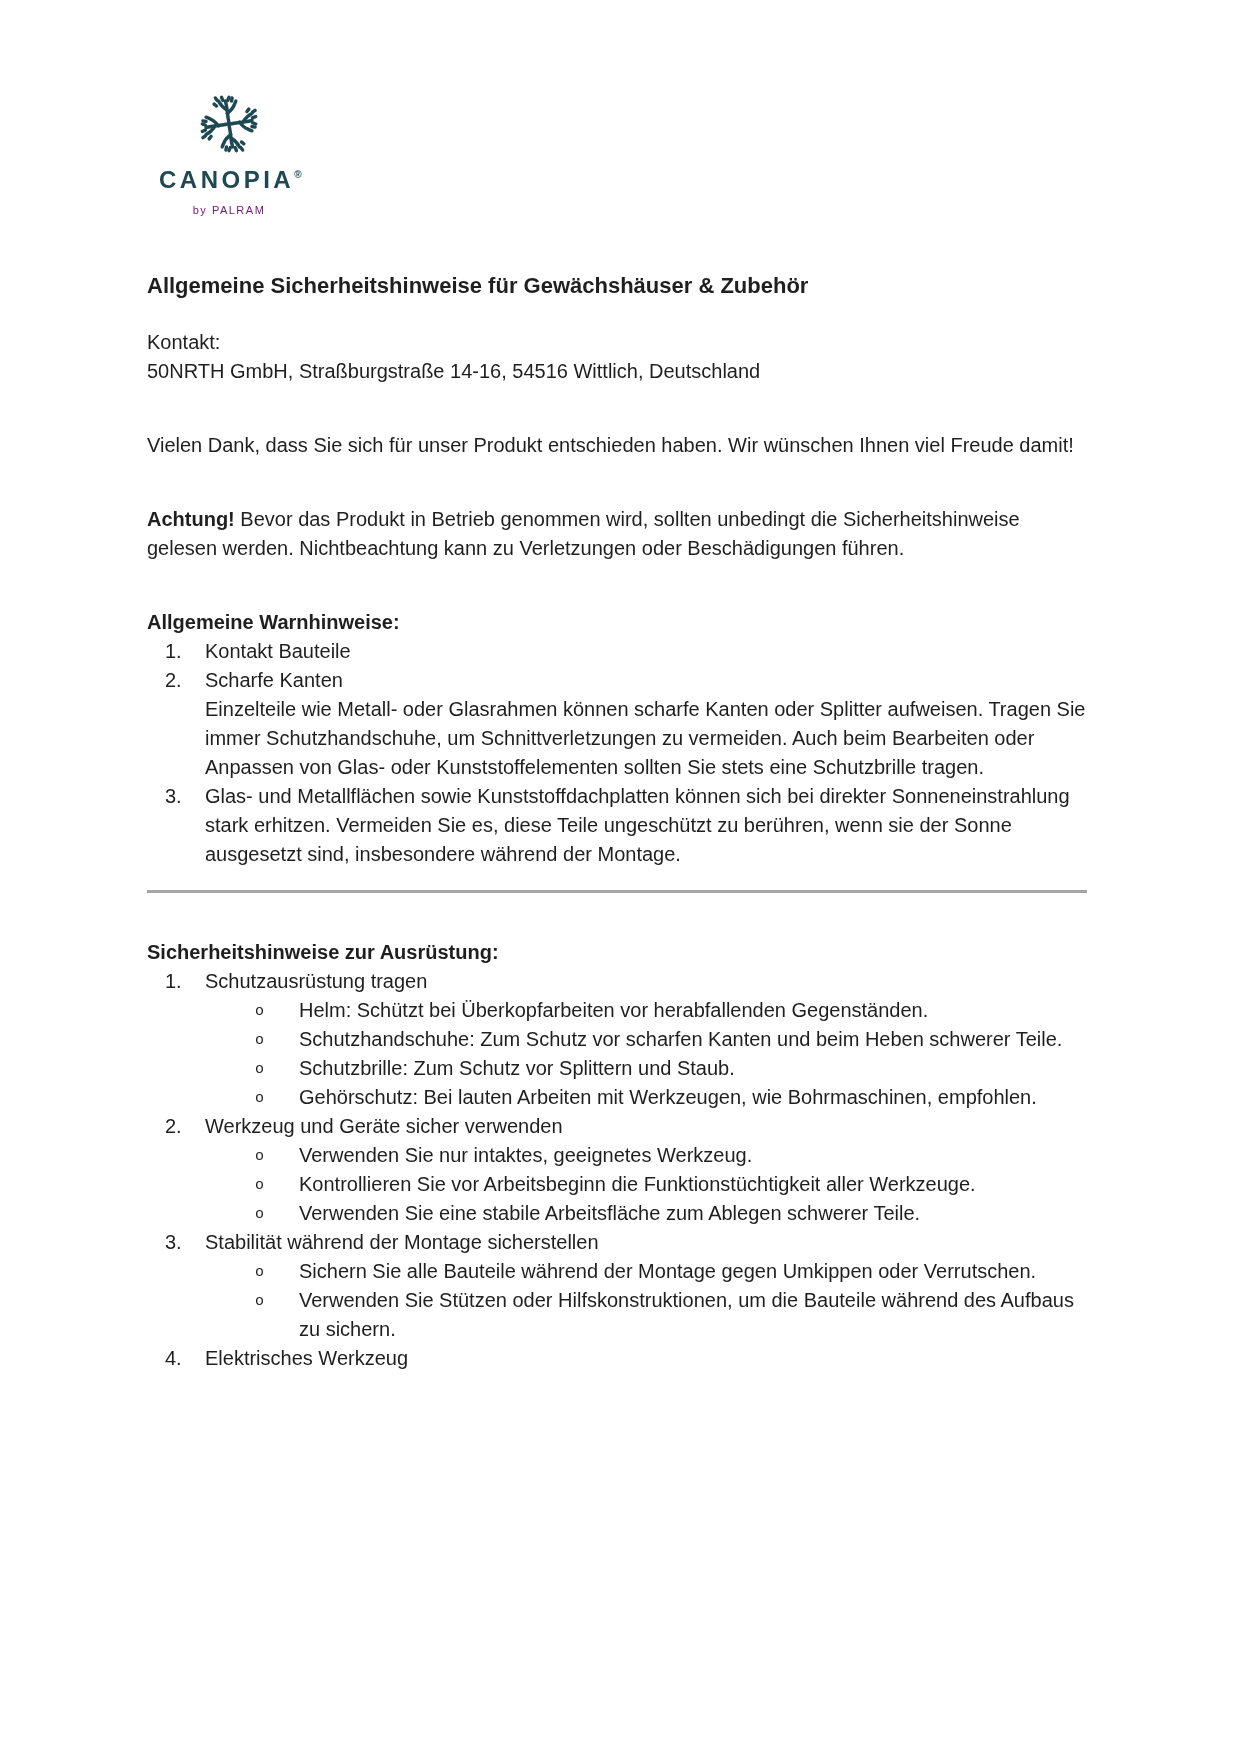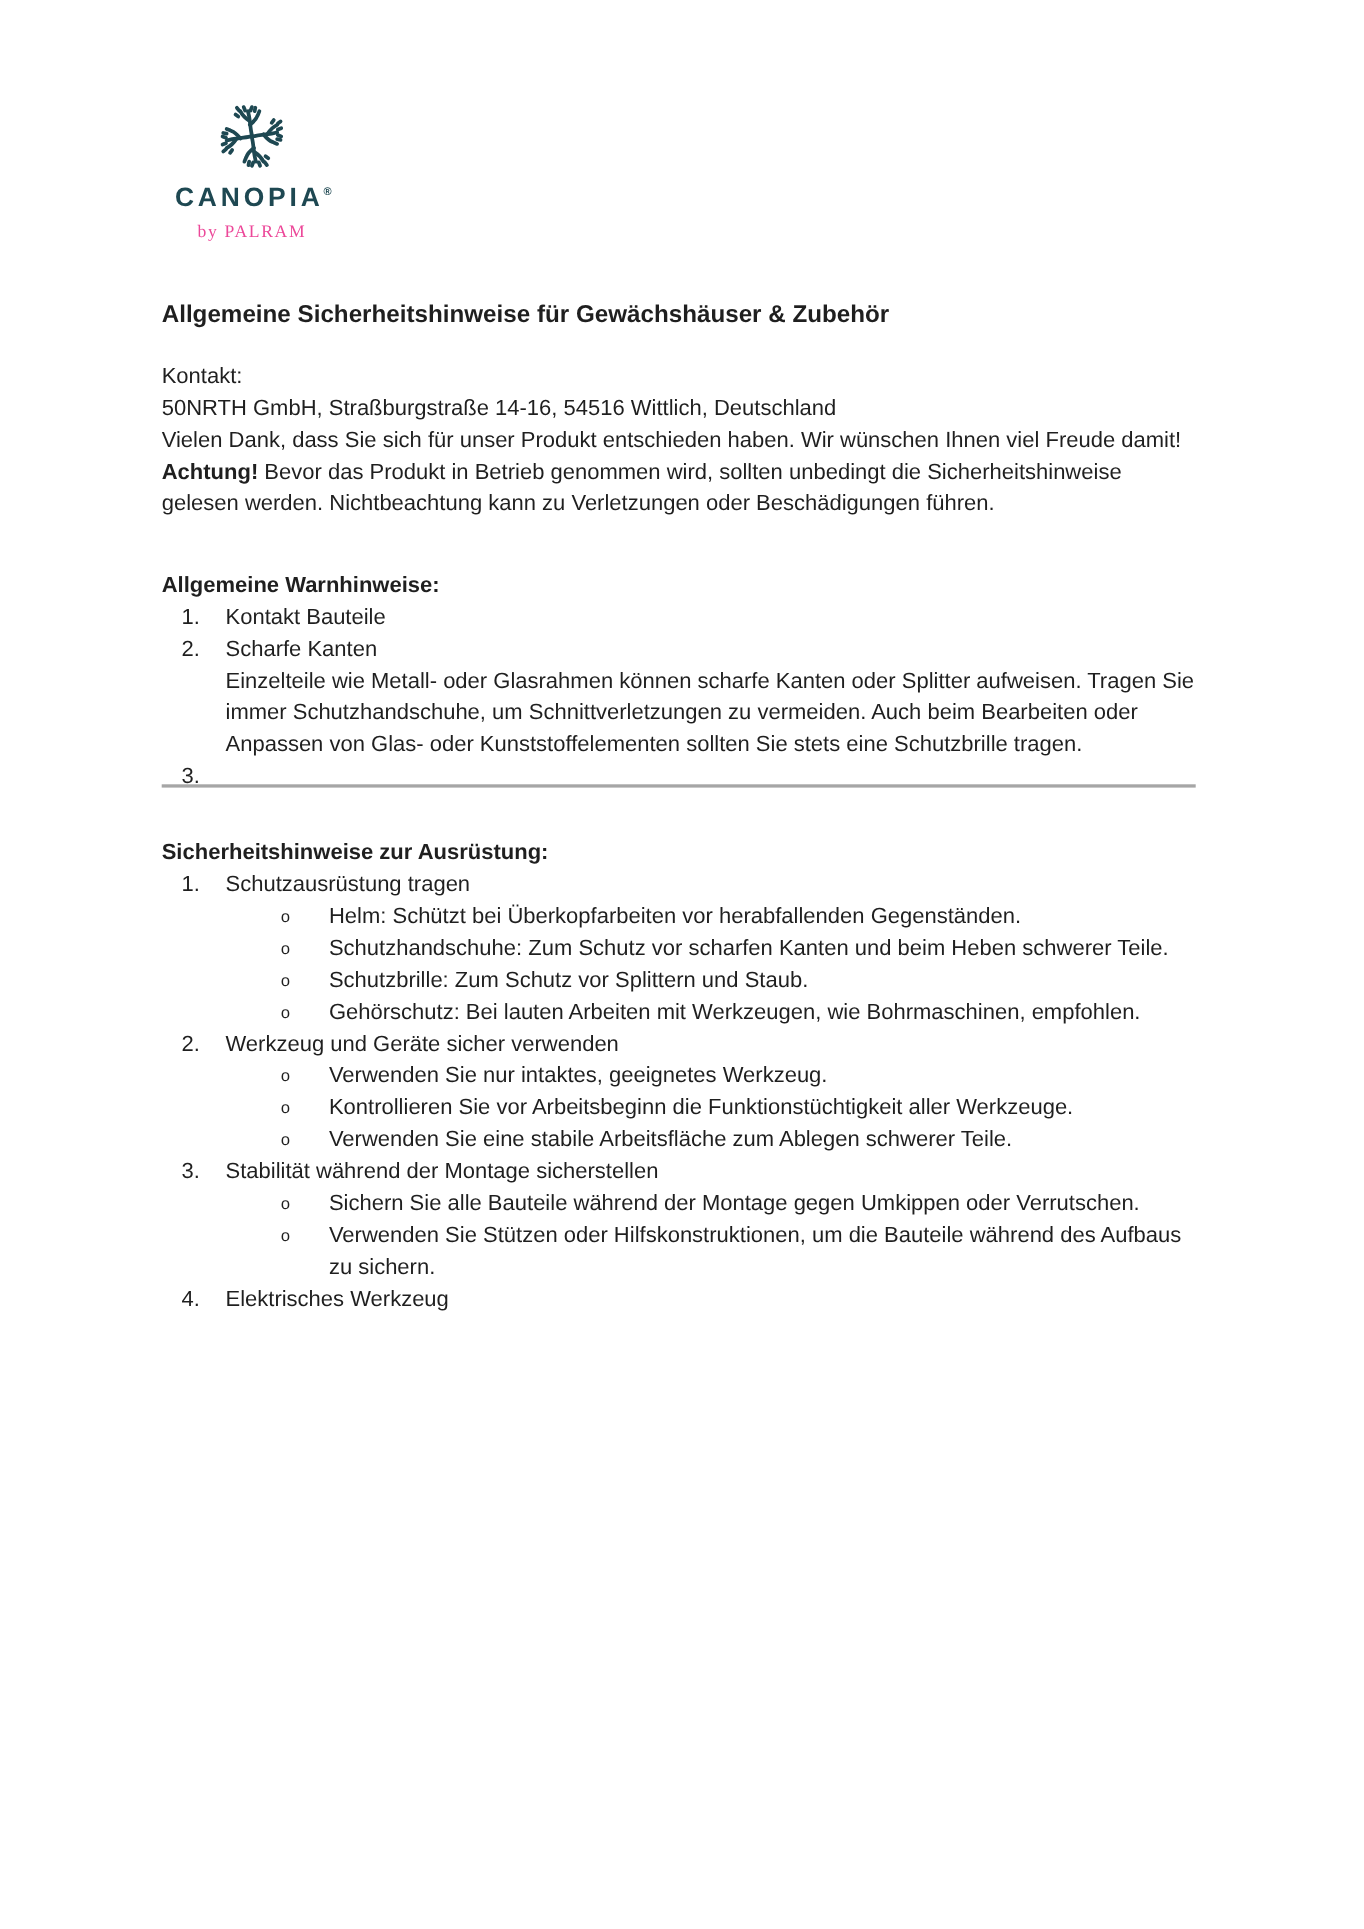--- a/index.html
+++ b/index.html
@@ -21,36 +21,35 @@
   .logo-icon { display: block; margin: 0 auto 4px auto; }
   .brand {
     font-size: 24px;
     font-weight: 700;
     letter-spacing: 3.5px;
     color: #1e4852;
     white-space: nowrap;
   }
   .brand sup { font-size: 10px; letter-spacing: 0; vertical-align: 10px; }
   .tagline {
-    font-size: 16px;
+    font-size: 11px;
     letter-spacing: 1.5px;
-    color: #ec4899;
+    color: #701a75;
     margin-top: 2px;
-    font-family: Liberation Serif, serif;
   }
   
   .doc-title {
     font-size: 22px;
     font-weight: 700;
     margin-top: 46px;
     line-height: 30px;
   }
   .contact { margin-top: 27px; }
   .contact div { line-height: 29px; }
-  .para { }
+  .para { margin-top: 45px; }
   .para b { font-weight: 700; }
   .section-heading { font-weight: 700; margin-top: 45px; }
   .divider {
     width: 940px;
     height: 3px;
     background: #a6a6a6;
     margin: 21px 0 16px 0;
   }
   .list-item { position: relative; padding-left: 58px; }
   .num { position: absolute; left: 18px; top: 0; }
@@ -108,20 +107,21 @@
           <span class="num">1.</span>
           <div class="item-title">Kontakt Bauteile</div>
         </div>
         <div class="list-item">
           <span class="num">2.</span>
           <div class="item-title">Scharfe Kanten</div>
           <div class="item-body">Einzelteile wie Metall- oder Glasrahmen können scharfe Kanten oder Splitter aufweisen. Tragen Sie immer Schutzhandschuhe, um Schnittverletzungen zu vermeiden. Auch beim Bearbeiten oder Anpassen von Glas- oder Kunststoffelementen sollten Sie stets eine Schutzbrille tragen.</div>
         </div>
         <div class="list-item">
           <span class="num">3.</span>
+          <div class="item-body">Glas- und Metallflächen sowie Kunststoffdachplatten können sich bei direkter Sonneneinstrahlung stark erhitzen. Vermeiden Sie es, diese Teile ungeschützt zu berühren, wenn sie der Sonne ausgesetzt sind, insbesondere während der Montage.</div>
         </div>
       </div>
       <div class="divider"></div>
       <div class="section-heading">Sicherheitshinweise zur Ausrüstung:</div>
       <div class="list">
         <div class="list-item">
           <span class="num">1.</span>
           <div class="item-title">Schutzausrüstung tragen</div>
           <div class="subitem"><span class="bullet">o</span><span class="subtext">Helm: Schützt bei Überkopfarbeiten vor herabfallenden Gegenständen.</span></div>
           <div class="subitem"><span class="bullet">o</span><span class="subtext">Schutzhandschuhe: Zum Schutz vor scharfen Kanten und beim Heben schwerer Teile.</span></div>

